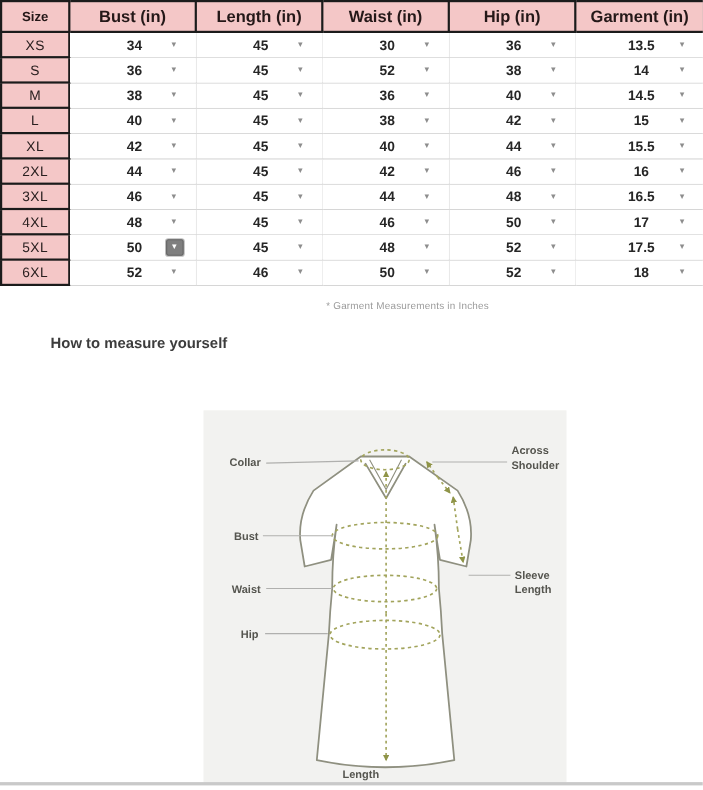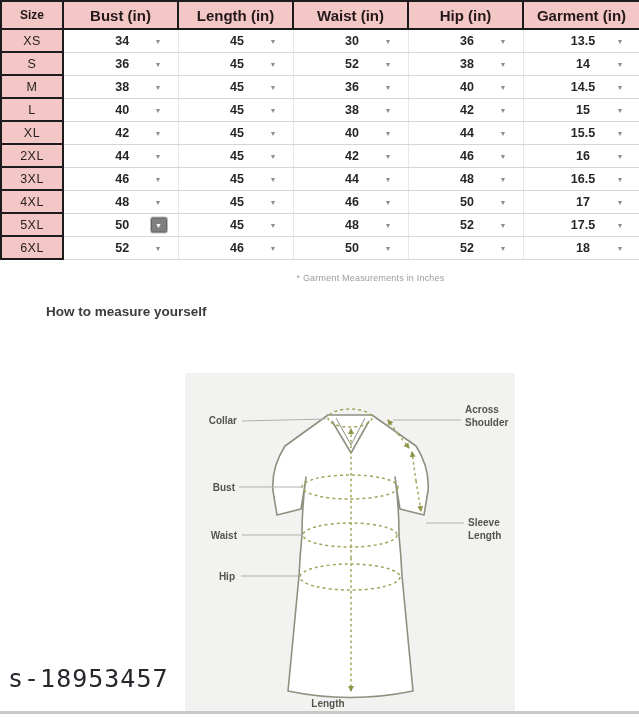--- a/index.html
+++ b/index.html
@@ -392,16 +392,15 @@
       <text class="dlabel" x="52" y="166" text-anchor="end">Waist</text>
       <text class="dlabel" x="50" y="207" text-anchor="end">Hip</text>
       <text class="dlabel" x="280" y="40" text-anchor="start">Across</text>
       <text class="dlabel" x="280" y="53" text-anchor="start">Shoulder</text>
       <text class="dlabel" x="283" y="153" text-anchor="start">Sleeve</text>
       <text class="dlabel" x="283" y="166" text-anchor="start">Length</text>
       <text class="dlabel" x="143" y="334" text-anchor="middle">Length</text>
     </svg>
   </div>
 
-  <div class="watermark">s-18953457</div>
   <div class="bottom-line"></div>
 
 </div>
 
 </body></html>

